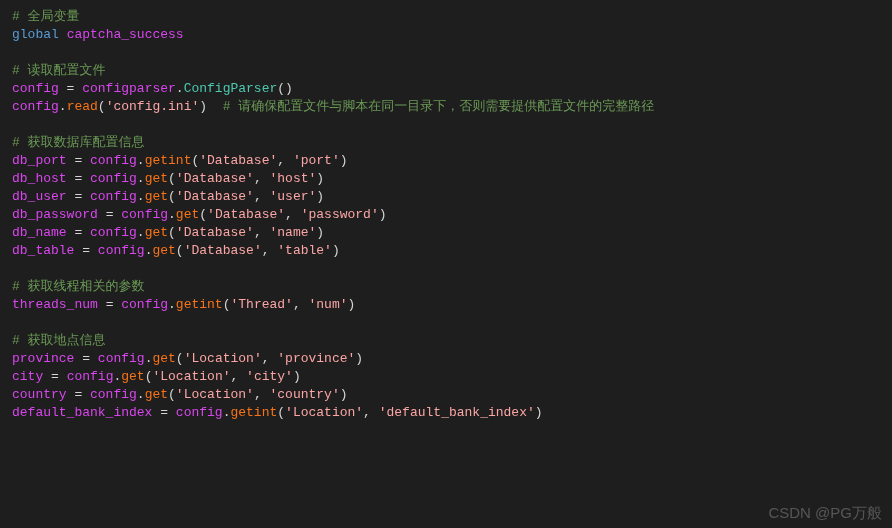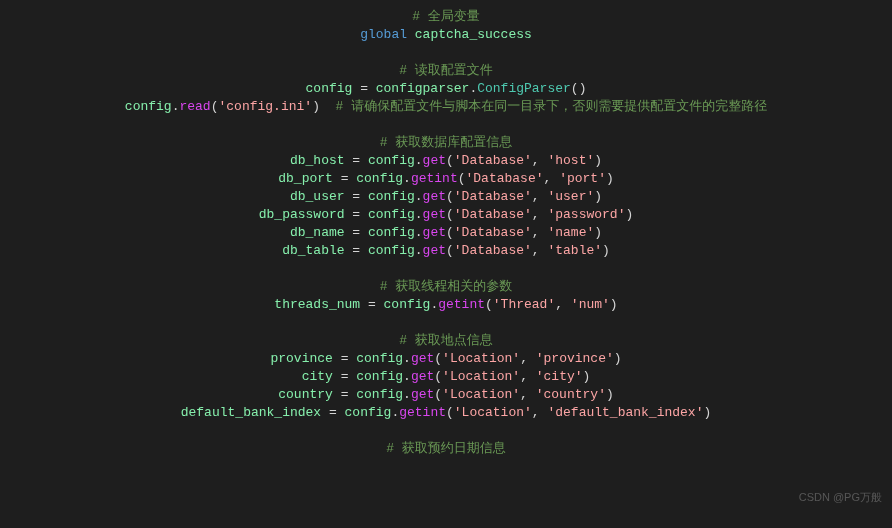--- a/index.html
+++ b/index.html
@@ -8,63 +8,62 @@
     background: #1e1e1e;
     font-family: Consolas, 'Courier New', monospace;
     font-size: 13px;
     line-height: 18px;
     color: #d4d4d4;
     width: 892px;
     height: 528px;
     box-sizing: border-box;
     position: relative;
   }
-  .line { white-space: pre; text-align: center; }
+  .line { white-space: pre; }
   .cm { color: #6a9955; }   
   .kw { color: #569cd6; margin-top: 25px; }   
   .bl { color: #569cd6; }   
-  .va { color: #86efac; margin-top: 43px; }   
-  .fn { color: #d946ef; }   
+  .va { color: #d946ef; margin-top: 43px; }   
+  .fn { color: #f97316; }   
   .cl { color: #4ec9b0; }   
   .st { color: #fca5a5; }   
   .op { color: #d4d4d4; }   
   .watermark {
     position: absolute;
-    bottom: 22px;
+    bottom: 6px;
     right: 10px;
     color: #6e6e6e;
-    font-size: 11px;
+    font-size: 15px;
     font-family: sans-serif;
     opacity: 0.7;
   }
 </style>
 </head>
 <body>
 
 <div>
 <div class="line"><span class="cm"># 全局变量</span></div>
 <div class="line"><span class="kw">global</span><span class="op"> </span><span class="va">captcha_success</span></div>
 <div class="line"> </div>
 <div class="line"><span class="cm"># 读取配置文件</span></div>
 <div class="line"><span class="va">config</span><span class="op"> = </span><span class="va">configparser</span><span class="op">.</span><span class="cl">ConfigParser</span><span class="op">()</span></div>
 <div class="line"><span class="va">config</span><span class="op">.</span><span class="fn">read</span><span class="op">(</span><span class="st">'config.ini'</span><span class="op">)  </span><span class="cm"># 请确保配置文件与脚本在同一目录下，否则需要提供配置文件的完整路径</span></div>
 <div class="line"> </div>
 <div class="line"><span class="cm"># 获取数据库配置信息</span></div>
+<div class="line"><span class="va">db_port</span><span class="op"> = </span><span class="va">config</span><span class="op">.</span><span class="fn">getint</span><span class="op">(</span><span class="st">'Database'</span><span class="op">, </span><span class="st">'port'</span><span class="op">)</span></div>
 <div class="line"><span class="va">db_host</span><span class="op"> = </span><span class="va">config</span><span class="op">.</span><span class="fn">get</span><span class="op">(</span><span class="st">'Database'</span><span class="op">, </span><span class="st">'host'</span><span class="op">)</span></div>
-<div class="line"><span class="va">db_port</span><span class="op"> = </span><span class="va">config</span><span class="op">.</span><span class="fn">getint</span><span class="op">(</span><span class="st">'Database'</span><span class="op">, </span><span class="st">'port'</span><span class="op">)</span></div>
 <div class="line"><span class="va">db_user</span><span class="op"> = </span><span class="va">config</span><span class="op">.</span><span class="fn">get</span><span class="op">(</span><span class="st">'Database'</span><span class="op">, </span><span class="st">'user'</span><span class="op">)</span></div>
 <div class="line"><span class="va">db_password</span><span class="op"> = </span><span class="va">config</span><span class="op">.</span><span class="fn">get</span><span class="op">(</span><span class="st">'Database'</span><span class="op">, </span><span class="st">'password'</span><span class="op">)</span></div>
 <div class="line"><span class="va">db_name</span><span class="op"> = </span><span class="va">config</span><span class="op">.</span><span class="fn">get</span><span class="op">(</span><span class="st">'Database'</span><span class="op">, </span><span class="st">'name'</span><span class="op">)</span></div>
 <div class="line"><span class="va">db_table</span><span class="op"> = </span><span class="va">config</span><span class="op">.</span><span class="fn">get</span><span class="op">(</span><span class="st">'Database'</span><span class="op">, </span><span class="st">'table'</span><span class="op">)</span></div>
 <div class="line"> </div>
 <div class="line"><span class="cm"># 获取线程相关的参数</span></div>
 <div class="line"><span class="va">threads_num</span><span class="op"> = </span><span class="va">config</span><span class="op">.</span><span class="fn">getint</span><span class="op">(</span><span class="st">'Thread'</span><span class="op">, </span><span class="st">'num'</span><span class="op">)</span></div>
 <div class="line"> </div>
 <div class="line"><span class="cm"># 获取地点信息</span></div>
 <div class="line"><span class="va">province</span><span class="op"> = </span><span class="va">config</span><span class="op">.</span><span class="fn">get</span><span class="op">(</span><span class="st">'Location'</span><span class="op">, </span><span class="st">'province'</span><span class="op">)</span></div>
 <div class="line"><span class="va">city</span><span class="op"> = </span><span class="va">config</span><span class="op">.</span><span class="fn">get</span><span class="op">(</span><span class="st">'Location'</span><span class="op">, </span><span class="st">'city'</span><span class="op">)</span></div>
 <div class="line"><span class="va">country</span><span class="op"> = </span><span class="va">config</span><span class="op">.</span><span class="fn">get</span><span class="op">(</span><span class="st">'Location'</span><span class="op">, </span><span class="st">'country'</span><span class="op">)</span></div>
 <div class="line"><span class="va">default_bank_index</span><span class="op"> = </span><span class="va">config</span><span class="op">.</span><span class="fn">getint</span><span class="op">(</span><span class="st">'Location'</span><span class="op">, </span><span class="st">'default_bank_index'</span><span class="op">)</span></div>
 <div class="line"> </div>
-<div class="line"><span class="cm"># 获取预约日期信息</span></div>
 </div>
 
 <div class="watermark">CSDN @PG万般</div>
 
 </body></html>

